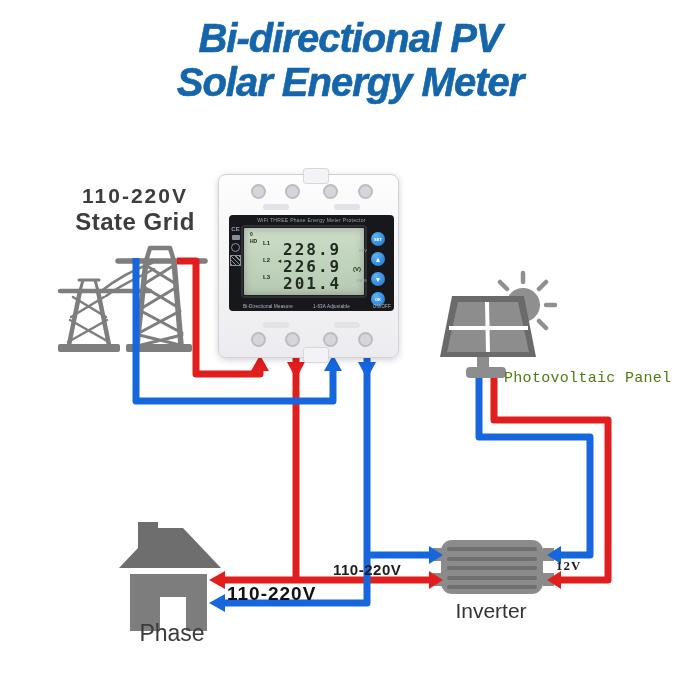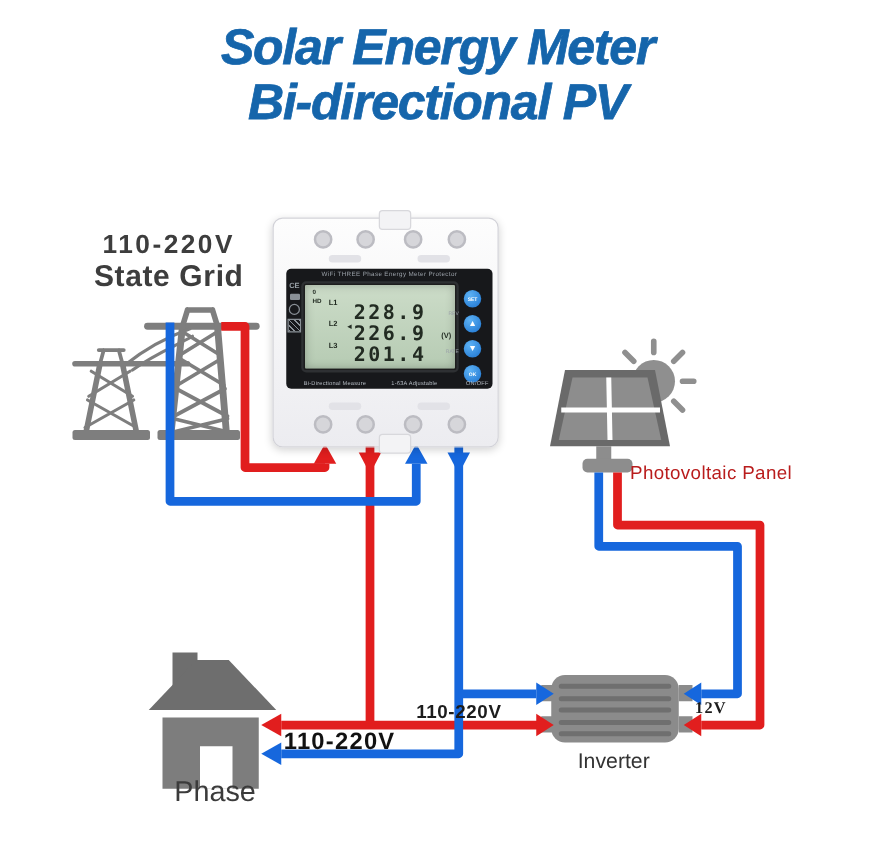--- a/index.html
+++ b/index.html
@@ -18,26 +18,26 @@
   .gf{fill:var(--icon-gray);}
   .wr{stroke:var(--wire-red);stroke-width:7px;fill:none;stroke-linejoin:round;}
   .wb{stroke:var(--wire-blue);stroke-width:7px;fill:none;stroke-linejoin:round;}
   .ar{fill:var(--wire-red);} .ab{fill:var(--wire-blue);}
 
   
   .lab{position:absolute;color:#1c1c1c;white-space:nowrap;}
   .grid-label{left:55px;top:184px;width:160px;text-align:center;color:#3d3d3d;font-weight:700;}
   .grid-label .l1{font-size:21px;letter-spacing:2px;}
   .grid-label .l2{font-size:24px;letter-spacing:.5px;}
-  .pv-label{left:504px;top:370px;font-size:15px;color:#b91c1c;letter-spacing:.3px;}
+  .pv-label{left:504px;top:370px;font-size:15px;color:#4d7c0f;letter-spacing:.3px;font-family:Liberation Mono, monospace;}
   .inv-ac{left:333px;top:561px;font-size:15px;font-weight:700;letter-spacing:.5px;}
   .inv-dc{left:556px;top:558px;font-size:13px;font-weight:700;letter-spacing:1px;font-family:Liberation Serif, serif;}
   .house-v{left:227px;top:583px;font-size:19px;font-weight:700;letter-spacing:1px;color:#111;}
   .house-l{left:122px;top:620px;width:100px;text-align:center;font-size:23px;color:#3b3b3b;}
-  .inv-l{left:436px;top:599px;width:110px;text-align:center;font-size:17px;color:#333;}
+  .inv-l{left:436px;top:599px;width:110px;text-align:center;font-size:21px;color:#333;}
 
   
   .meter{position:absolute;left:218px;top:174px;width:179px;height:182px;
          background:linear-gradient(180deg,#fdfdfd,#ececf0);
          border:1px solid #d2d2d8;border-radius:8px;box-shadow:0 2px 7px rgba(0,0,0,.18);}
   .clip-tab{position:absolute;left:84px;top:-7px;width:24px;height:14px;background:#f3f3f5;
             border:1px solid #d8d8dc;border-radius:3px;}
   .clip-tab.bot{top:auto;bottom:-6px;}
   .screw{position:absolute;width:15px;height:15px;border-radius:50%;
          background:#d6d6da;border:2px solid #bcbcc2;box-sizing:border-box;}
@@ -75,22 +75,22 @@
   .side-lab{position:absolute;left:118px;width:20px;text-align:right;font-size:4px;color:#9aa0a8;}
   .ftr{position:absolute;bottom:2px;font-size:4.5px;color:#b6bcc4;letter-spacing:.2px;}
   .ftr.a{left:14px;} .ftr.b{left:84px;} .ftr.c{right:3px;}
 </style>
 </head>
 <body>
 
 <div class="stage">
 
   <div class="title">
+    <div>Bi-directional PV</div>
     <div>Solar Energy Meter</div>
-    <div>Bi-directional PV</div>
   </div>
 
   <svg width="700" height="691" viewBox="0 0 700 691">
 
     <g>
       <path class="tw t4" d="M60 291 H150"></path>
       <path class="tw t3" d="M79 280 H99 M83 280 L80 291 M95 280 L98 291"></path>
       <path class="tw t4" d="M80 291 L69 345 M98 291 L109 345"></path>
       <path class="tw t2" d="M73 297 L106 317 M104 297 L71 317 M70 320 L109 342 M107 320 L68 342"></path>
       <rect class="gf" x="58" y="344" width="62" height="8" rx="2"></rect>

